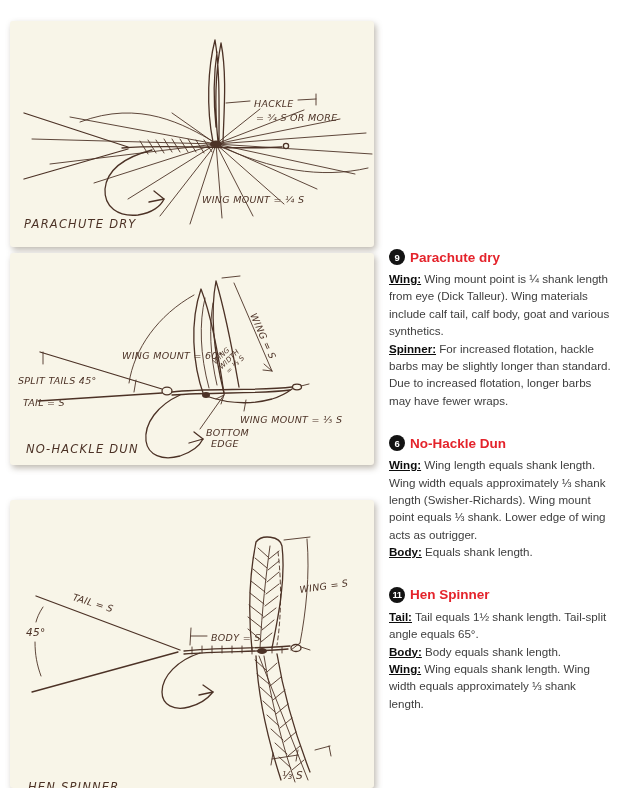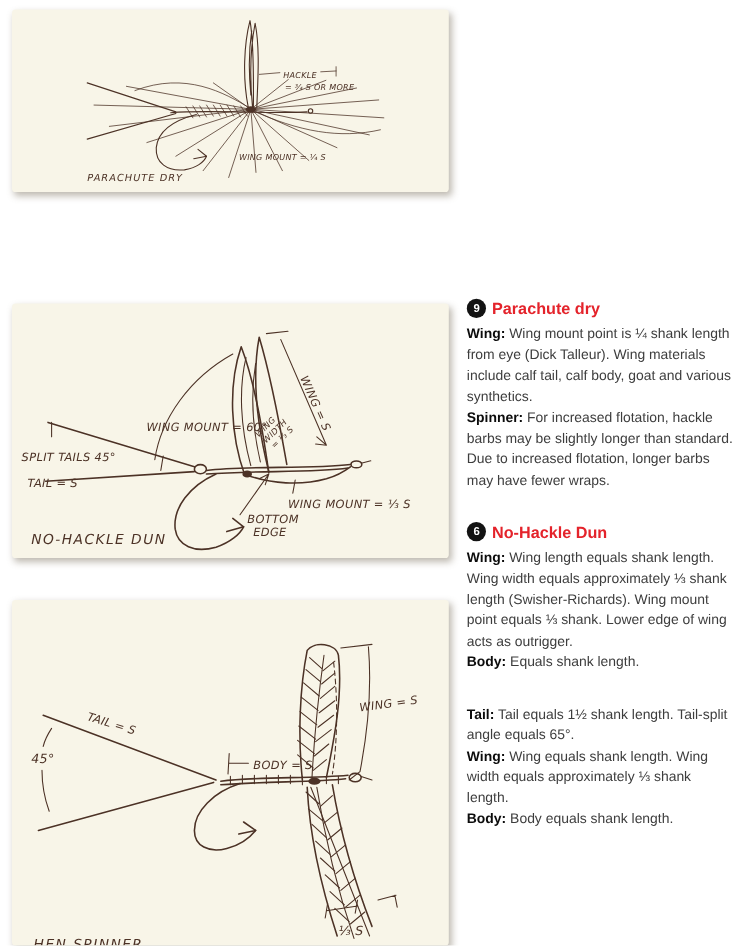--- a/index.html
+++ b/index.html
@@ -7,21 +7,21 @@
     width:618px;height:788px;position:relative;overflow:hidden;
     background:#ffffff;
     font-family:"Liberation Sans", sans-serif;
   }
   .panel{
     position:absolute;left:10px;width:364px;
     background:#f8f5e8;border-radius:3px;
     box-shadow:2px 3px 6px rgba(110,100,80,.45);
     overflow:hidden;
   }
-  #panel-1{top:8px;height:152px;}
+  #panel-1{top:21px;height:226px;}
   #panel-2{top:253px;height:212px;}
   #panel-3{top:500px;height:288px;}
   .panel svg{display:block;width:100%;height:100%;}
 
   .ink path, .ink ellipse, .ink circle{
     stroke:#4c3226;stroke-width:1.3;fill:none;
     stroke-linecap:round;stroke-linejoin:round;
   }
   .ink .thin{stroke-width:0.9;}
   .ink .fill{fill:#4c3226;stroke:none;}
@@ -43,21 +43,21 @@
   }
   .badge{
     flex:0 0 auto;width:16px;height:16px;border-radius:50%;
     background:#131313;color:#ffffff;font-size:9.5px;font-weight:bold;
     display:inline-flex;align-items:center;justify-content:center;
     margin-right:5px;letter-spacing:-0.5px;
   }
   .text-col p{
     margin:0;font-size:11.6px;line-height:17.4px;color:#3d3d3d;
   }
-  .text-col p b{color:#0c0c0c;}
+  .text-col p b{color:#0c0c0c;text-decoration:underline;}
 </style>
 </head>
 <body>
 
 <div class="panel" id="panel-1">
   <svg viewBox="0 0 364 214">
     <g class="ink">
 
       <path d="M118,120 L14,86 M118,122 L14,152"></path>
 
@@ -186,18 +186,22 @@
   <section>
     <h3>
       <span class="badge">6</span>
       <span>No-Hackle Dun</span>
     </h3>
     <p><b>Wing:</b> <span>Wing length equals shank length. Wing width equals approximately ⅓ shank length (Swisher-Richards). Wing mount point equals ⅓ shank. Lower edge of wing acts as outrigger.</span></p>
     <p><b>Body:</b> <span>Equals shank length.</span></p>
   </section>
 
   <section>
+    <h3>
+      <span class="badge">11</span>
+      <span>Hen Spinner</span>
+    </h3>
     <p><b>Tail:</b> <span>Tail equals 1½ shank length. Tail-split angle equals 65°.</span></p>
+    <p><b>Body:</b> <span>Body equals shank length.</span></p>
     <p><b>Wing:</b> <span>Wing equals shank length. Wing width equals approximately ⅓ shank length.</span></p>
-    <p><b>Body:</b> <span>Body equals shank length.</span></p>
   </section>
 
 </div>
 
 </body></html>

